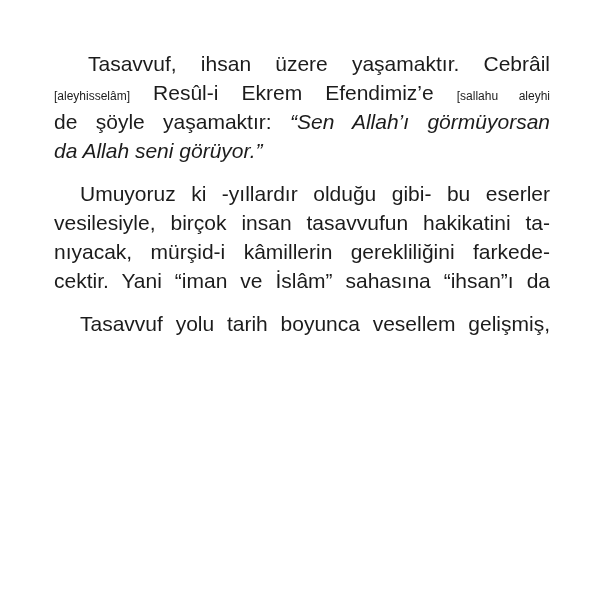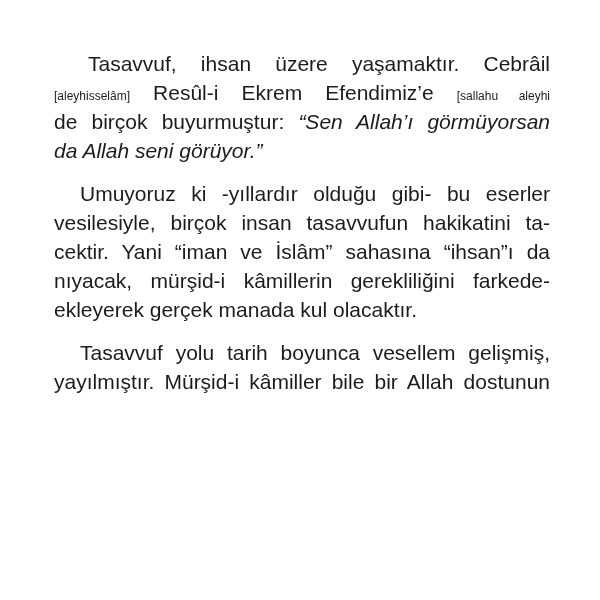--- a/index.html
+++ b/index.html
@@ -48,30 +48,28 @@
     }
   </style>
 </head>
 <body>
 
 <div class="page">
 
   <div class="para-block">
     <span class="line first" style="display: block;"><span style="white-space: nowrap; margin-left: 8px;"><span>Tasavvuf,   ihsan   üzere   yaşamaktır.   Cebrâil</span></span></span>
     <span class="line" style="display: block;"><span style="white-space: nowrap;"><span class="small">[aleyhisselâm]</span><span> Resûl-i Ekrem Efendimiz’e </span><span class="small">[sallahu aleyhi</span></span></span>
-    <span class="line" style="display: block;"><span style="white-space: nowrap;"><span>de birçok buyurmuştur: </span><span class="ital">“Sen Allah’ı görmüyorsan</span></span></span>
+    <span class="line" style="display: block;"><span style="white-space: nowrap;"><span>de şöyle yaşamaktır: </span><span class="ital">“Sen Allah’ı görmüyorsan</span></span></span>
     <span class="line last"><span class="ital">da Allah seni görüyor.”</span></span>
   </div>
 
   <div class="para-block" style="margin-top:8px;">
     <span class="line first" style="display: block;"><span style="white-space: nowrap;"><span>Umuyoruz ki -yıllardır olduğu gibi- bu eserler</span></span></span>
     <span class="line" style="display: block;"><span style="white-space: nowrap;"><span>vesilesiyle, birçok insan tasavvufun hakikatini ta-</span></span></span>
+    <span class="line" style="display: block;"><span style="white-space: nowrap;"><span>nıyacak, mürşid-i kâmillerin gerekliliğini farkede-</span></span></span>
     <span class="line" style="display: block;"><span style="white-space: nowrap;"><span>cektir. Yani “iman ve İslâm” sahasına “ihsan”ı da</span></span></span>
-    <span class="line" style="display: block;"><span style="white-space: nowrap;"><span>nıyacak, mürşid-i kâmillerin gerekliliğini farkede-</span></span></span>
-    <span class="line last"><span>ekleyerek gerçek manada kul olacaktır.</span></span>
   </div>
 
   <div class="para-block" style="margin-top:8px;">
     <span class="line first" style="display: block;"><span style="white-space: nowrap;"><span>Tasavvuf yolu tarih boyunca vesellem gelişmiş,</span></span></span>
-    <span class="line" style="display: block;"><span style="white-space: nowrap;"><span>yayılmıştır. Mürşid-i kâmiller bile bir Allah dostunun</span></span></span>
   </div>
 
 </div>
 
 </body></html>

